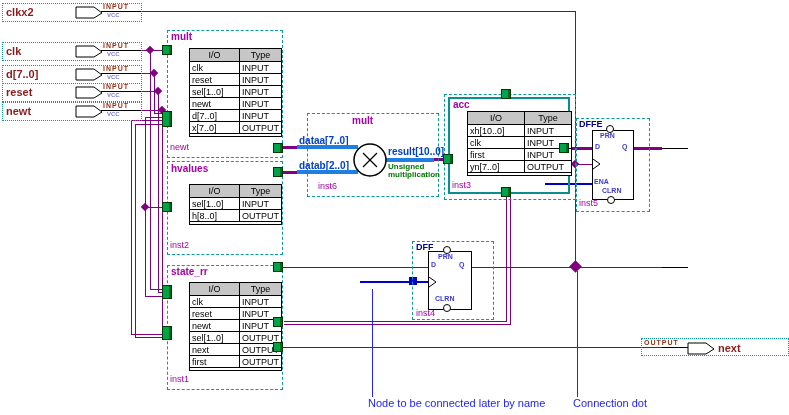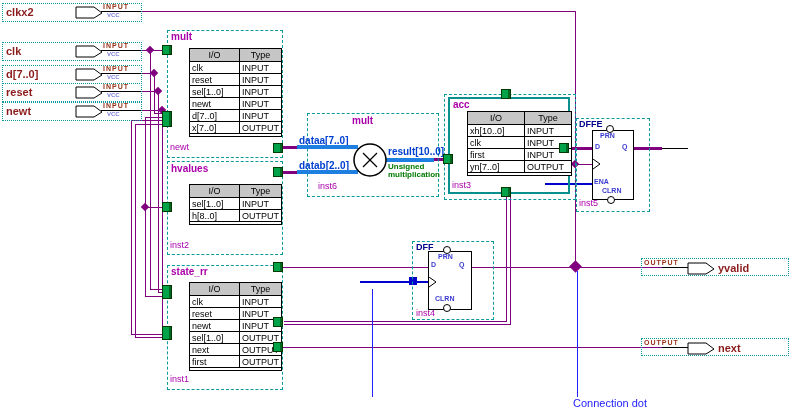--- a/index.html
+++ b/index.html
@@ -151,27 +151,20 @@
   </div>
   <div class="pinbox" style="left:2px;top:102px;width:138px;height:17px">
     <span class="pname" style="left:3px;top:2px">newt</span>
     <svg class="pent" style="left:72px;top:2px" width="28" height="13">
         <polygon points="1,1 19,1 27,7 19,12 1,12" fill="#fff" stroke="#000"></polygon>
       </svg>
     <span class="ptype" style="left:100px;top:-1px">INPUT</span>
     <span class="pvcc" style="left:104px;top:8px">VCC</span>
   </div>
 
-  <div class="pinbox" style="left:641px;top:258px;width:146px;height:16px">
-    <span class="ptype" style="left:2px;top:0px">OUTPUT</span>
-    <svg class="pent" style="left:45px;top:3px" width="28" height="13">
-        <polygon points="1,1 19,1 27,7 19,12 1,12" fill="#fff" stroke="#000"></polygon>
-      </svg>
-    <span class="pname" style="left:76px;top:3px">yvalid</span>
-  </div>
   <div class="pinbox" style="left:641px;top:338px;width:146px;height:16px">
     <span class="ptype" style="left:2px;top:0px">OUTPUT</span>
     <svg class="pent" style="left:45px;top:3px" width="28" height="13">
         <polygon points="1,1 19,1 27,7 19,12 1,12" fill="#fff" stroke="#000"></polygon>
       </svg>
     <span class="pname" style="left:76px;top:3px">next</span>
   </div>
 
   <div class="selbox" style="left:167px;top:30px;width:114px;height:126px"></div>
   <span class="btitle" style="left:171px;top:31px">mult</span>
@@ -361,15 +354,16 @@
   <span class="ffpin" style="left:459px;top:261px">Q</span>
   <svg class="fftri" style="left:429px;top:277px" width="8" height="11">
       <path d="M0,0 L7,5 L0,10" fill="#fff" stroke="#000"></path>
     </svg>
   <span class="ffpin" style="left:435px;top:295px">CLRN</span>
   <div class="ffcircle" style="left:443px;top:304px"></div>
   <span class="binst" style="left:416px;top:308px">inst4</span>
 
   <div class="wc" style="left:372px;top:289px;width:1px;height:108px"></div>
   <div class="wc" style="left:577px;top:271px;width:1px;height:126px"></div>
+  <span class="callout" style="left:368px;top:397px">Node to be connected later by name</span>
   <span class="callout" style="left:573px;top:397px">Connection dot</span>
 
 </div>
 
 </body></html>

